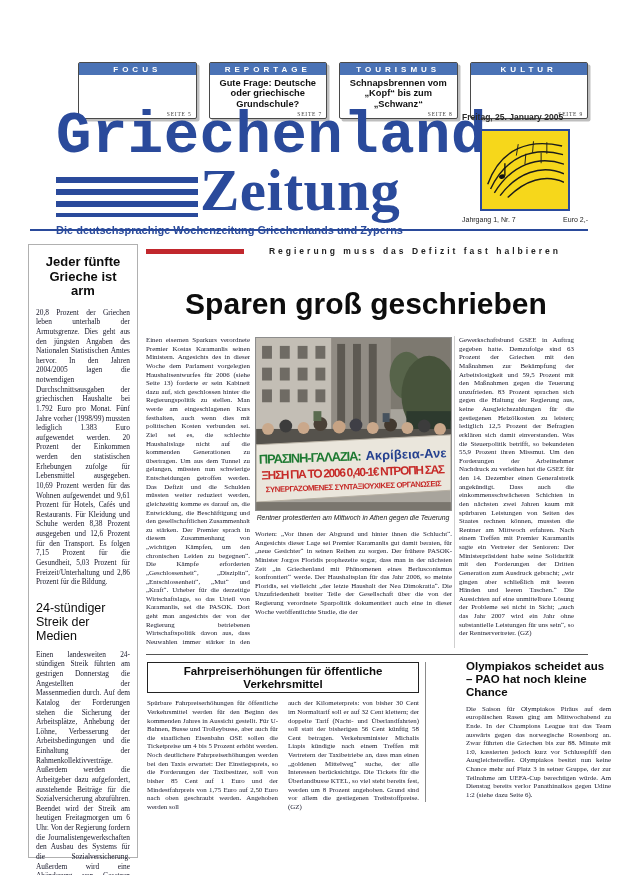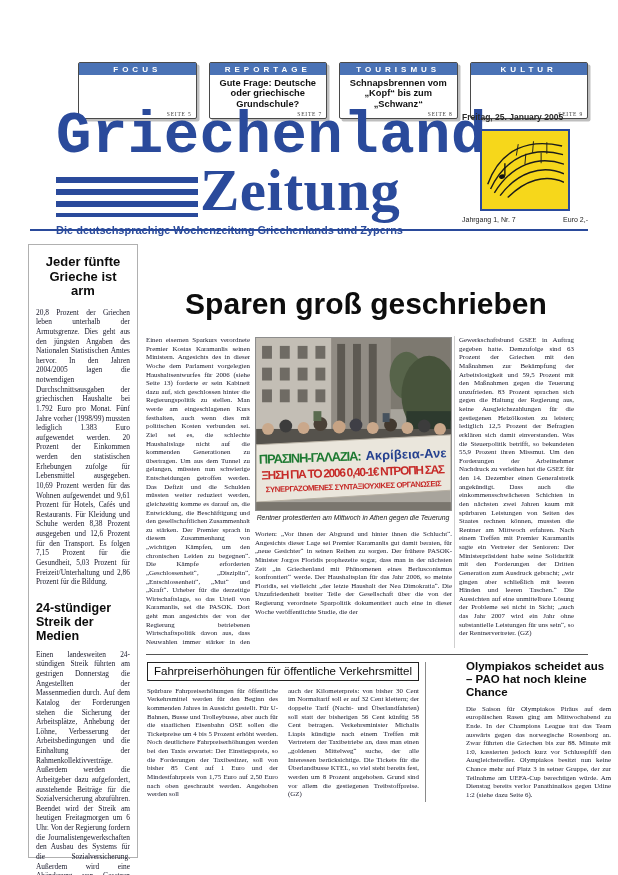--- a/index.html
+++ b/index.html
@@ -42,39 +42,39 @@
   .kicker{flex:1;text-align:center;font-family:"Liberation Sans",sans-serif;font-size:8.5px;
         font-weight:600;letter-spacing:3px;color:#222;white-space:nowrap;}
   .headline{position:absolute;left:140px;right:26px;top:256px;text-align:center;
         font-family:"Liberation Sans",sans-serif;font-weight:bold;font-size:30px;line-height:1.07;color:#0d0d0d;}
 
   
   .sidebar{position:absolute;left:28px;top:244px;width:110px;height:614px;box-sizing:border-box;
         border:1px solid #b0b0b0;background:#fff;padding:8px 7px;}
   .sb-h1{font-family:"Liberation Sans",sans-serif;font-weight:bold;font-size:13px;line-height:1.12;
         text-align:center;margin:2px 0 9px;color:#0c0c0c;}
-  .sb-h2{font-family:"Liberation Sans",sans-serif;font-weight:bold;font-size:12.5px;line-height:1.12;
+  .sb-h2{font-family:"Liberation Sans",sans-serif;font-weight:normal;font-size:12.5px;line-height:1.12;
         margin:14px 0 7px;color:#0c0c0c;}
   .sb-p{font-size:7.4px;line-height:1.3;text-align:justify;color:#17172a;}
 
   
   .bodycol{font-size:6.9px;line-height:1.25;text-align:justify;color:#17172a;overflow:hidden;}
   #mcol1{position:absolute;left:146px;top:336px;width:104px;height:312px;}
   #mcol3{position:absolute;left:459px;top:336px;width:115px;height:308px;}
   .colrule{position:absolute;left:454px;top:336px;width:1px;height:312px;background:#cfcfcf;}
   .photo{position:absolute;left:255px;top:337px;width:197px;height:174px;border:1px solid #8d8d8d;box-sizing:border-box;}
   .caption{position:absolute;left:252px;top:514px;width:202px;text-align:center;
         font-family:"Liberation Sans",sans-serif;font-style:italic;font-size:6.8px;color:#222;}
   #mcol2{position:absolute;left:255px;top:530px;width:197px;height:120px;}
 
   
   .hr2{position:absolute;left:146px;right:30px;top:654px;height:1px;background:#555;}
   .transport{position:absolute;left:147px;top:662px;width:272px;}
   .tr-title{border:1.4px solid #222;padding:2px 4px;text-align:center;
-        font-family:"Liberation Sans",sans-serif;font-weight:normal;font-size:11.5px;line-height:1.1;color:#0c0c0c;}
+        font-family:"Liberation Sans",sans-serif;font-weight:bold;font-size:11.5px;line-height:1.1;color:#0c0c0c;}
   .tr-cols{display:flex;gap:10px;margin-top:6px;}
   .tr-col{flex:1;height:122px;}
   .vdivider{position:absolute;left:425px;top:662px;width:1px;height:140px;background:#8a8a8a;}
   .sports{position:absolute;left:438px;top:660px;width:145px;margin-left:28px;}
   .sp-title{font-family:"Liberation Sans",sans-serif;font-weight:bold;font-size:11.5px;line-height:1.15;color:#0c0c0c;}
   .sp-text{margin-top:5px;height:112px;}
 </style>
 </head>
 <body>
 
@@ -133,20 +133,24 @@
       </svg>
     </div>
     <div class="mh-issuerow">
       <span>Jahrgang 1, Nr. 7</span>
       <span>Euro 2,-</span>
     </div>
   </div>
 
   <div class="mh-rule"></div>
 
+  <div class="kickerrow">
+    <div class="redbar"></div>
+    <div class="kicker">Regierung muss das Defizit fast halbieren</div>
+  </div>
   <div class="headline">
     <br>
     <span>Sparen groß geschrieben</span>
   </div>
 
   <div class="sidebar">
     <div class="sb-h1">Jeder fünfte Grieche ist arm</div>
     <div class="sb-p">20,8 Prozent der Griechen leben unterhalb der Armutsgrenze. Dies geht aus den jüngsten Angaben des Nationalen Statistischen Amtes hervor. In den Jahren 2004/2005 lagen die notwendigen Durchschnittsausgaben der griechischen Haushalte bei 1.792 Euro pro Monat. Fünf Jahre vorher (1998/99) mussten lediglich 1.383 Euro aufgewendet werden. 20 Prozent der Einkommen werden den statistischen Erhebungen zufolge für Lebensmittel ausgegeben. 10,69 Prozent werden für das Wohnen aufgewendet und 9,61 Prozent für Hotels, Cafés und Restaurants. Für Kleidung und Schuhe werden 8,38 Prozent ausgegeben und 12,6 Prozent für den Transport. Es folgen 7,15 Prozent für die Gesundheit, 5,03 Prozent für Freizeit/Unterhaltung und 2,86 Prozent für die Bildung.</div>
     <div class="sb-h2">24-stündiger Streik der Medien</div>
     <div class="sb-p">Einen landesweiten 24-stündigen Streik führten am gestrigen Donnerstag die Angestellten der Massenmedien durch. Auf dem Katalog der Forderungen stehen die Sicherung der Arbeitsplätze, Anhebung der Löhne, Verbesserung der Arbeitsbedingungen und die Einhaltung der Rahmenkollektivverträge. Außerdem werden die Arbeitgeber dazu aufgefordert, ausstehende Beiträge für die Sozialversicherung abzuführen. Beendet wird der Streik am heutigen Freitagmorgen um 6 Uhr. Von der Regierung fordern die Journalistengewerkschaften den Ausbau des Systems für die Sozialversicherung. Außerdem wird eine Abänderung von Gesetzen verlangt, die die Beeinflussung von Journalisten begünstigen. (GZ)</div>

